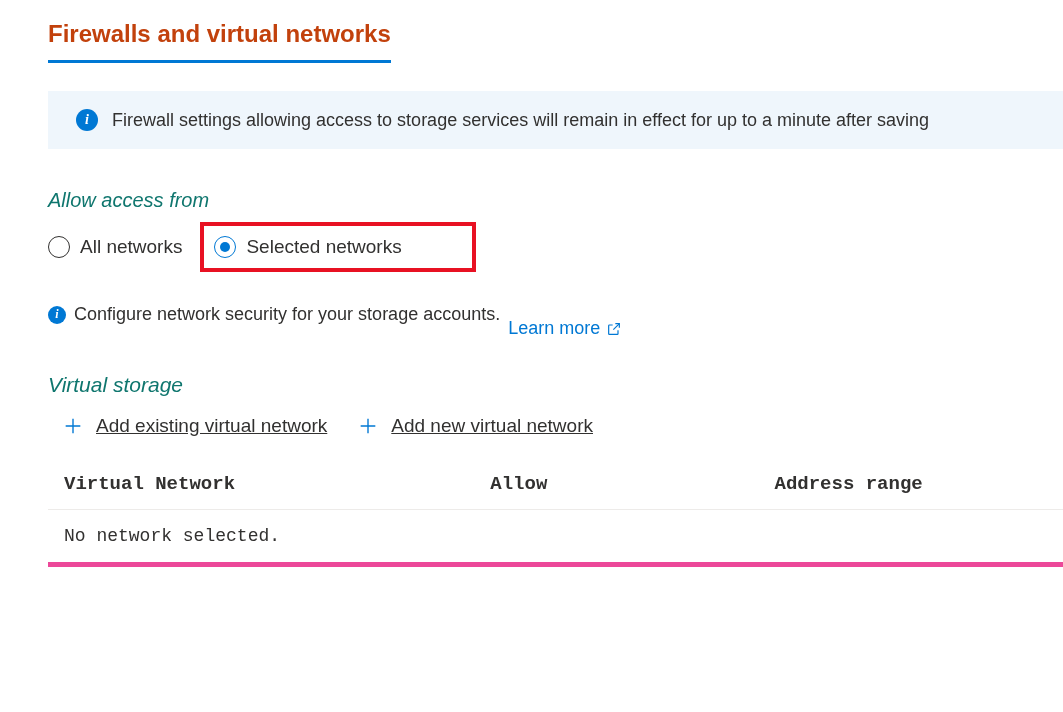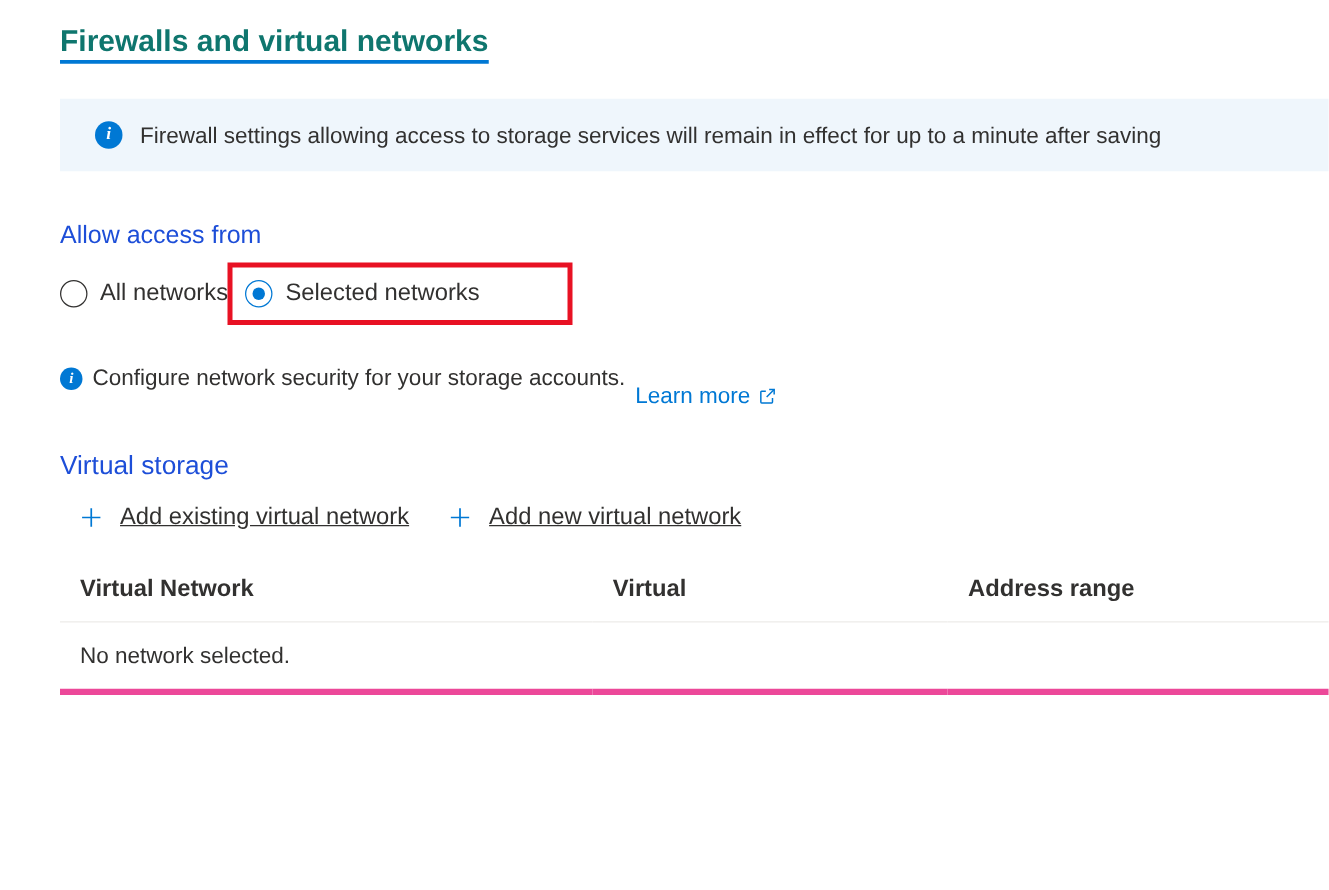--- a/index.html
+++ b/index.html
@@ -18,21 +18,22 @@
   }
   
   .tabs {
     display: flex;
     gap: 36px;
     margin-bottom: 28px;
   }
   .tab {
     font-size: 24px;
     font-weight: 400;
-    color: #0f766e;
+    color: #c2410c;
+    padding-bottom: 12px;
     cursor: pointer;
     border-bottom: 3px solid transparent;
   }
   .tab.active {
     font-weight: 600;
     border-bottom: 3px solid #0078d4;
   }
   
   .toolbar {
     display: flex;
@@ -70,27 +71,29 @@
     color: #fff;
     font-style: italic;
     font-weight: 600;
     font-size: 14px;
     flex-shrink: 0;
     font-family: Georgia, serif;
   }
   
   .section-label {
     font-size: 20px;
-    color: #1d4ed8;
+    color: #0f766e;
     margin-bottom: 10px;
+    font-style: italic;
   }
   
   .radio-row {
     display: flex;
     align-items: center;
+    gap: 18px;
     margin-bottom: 18px;
   }
   .radio-option {
     display: flex;
     align-items: center;
     gap: 10px;
     font-size: 19px;
     cursor: pointer;
   }
   .radio-outer {
@@ -150,20 +153,21 @@
     width: 22px; height: 22px;
     stroke: #0078d4;
     stroke-width: 1.5;
     fill: none;
   }
   
   .vnet-table {
     width: 100%;
     border-collapse: collapse;
     margin-left: 0;
+    font-family: Liberation Mono, monospace;
   }
   .vnet-table th {
     text-align: left;
     font-weight: 600;
     font-size: 19px;
     padding: 14px 16px;
     border-bottom: 1px solid #edebe9;
   }
   .vnet-table td {
     padding: 16px;
@@ -233,21 +237,21 @@
           <path d="M12 4v16M4 12h16"></path>
         </svg>
       <span>Add new virtual network</span>
     </div>
   </div>
 
   <table class="vnet-table">
     <thead>
       <tr>
         <th class="col-vn">Virtual Network</th>
-        <th class="col-sub">Virtual</th>
+        <th class="col-sub">Allow</th>
         <th class="col-ar">Address range</th>
       </tr>
     </thead>
     <tbody>
       <tr>
         <td colspan="3">No network selected.</td>
       </tr>
     </tbody>
   </table>
 

